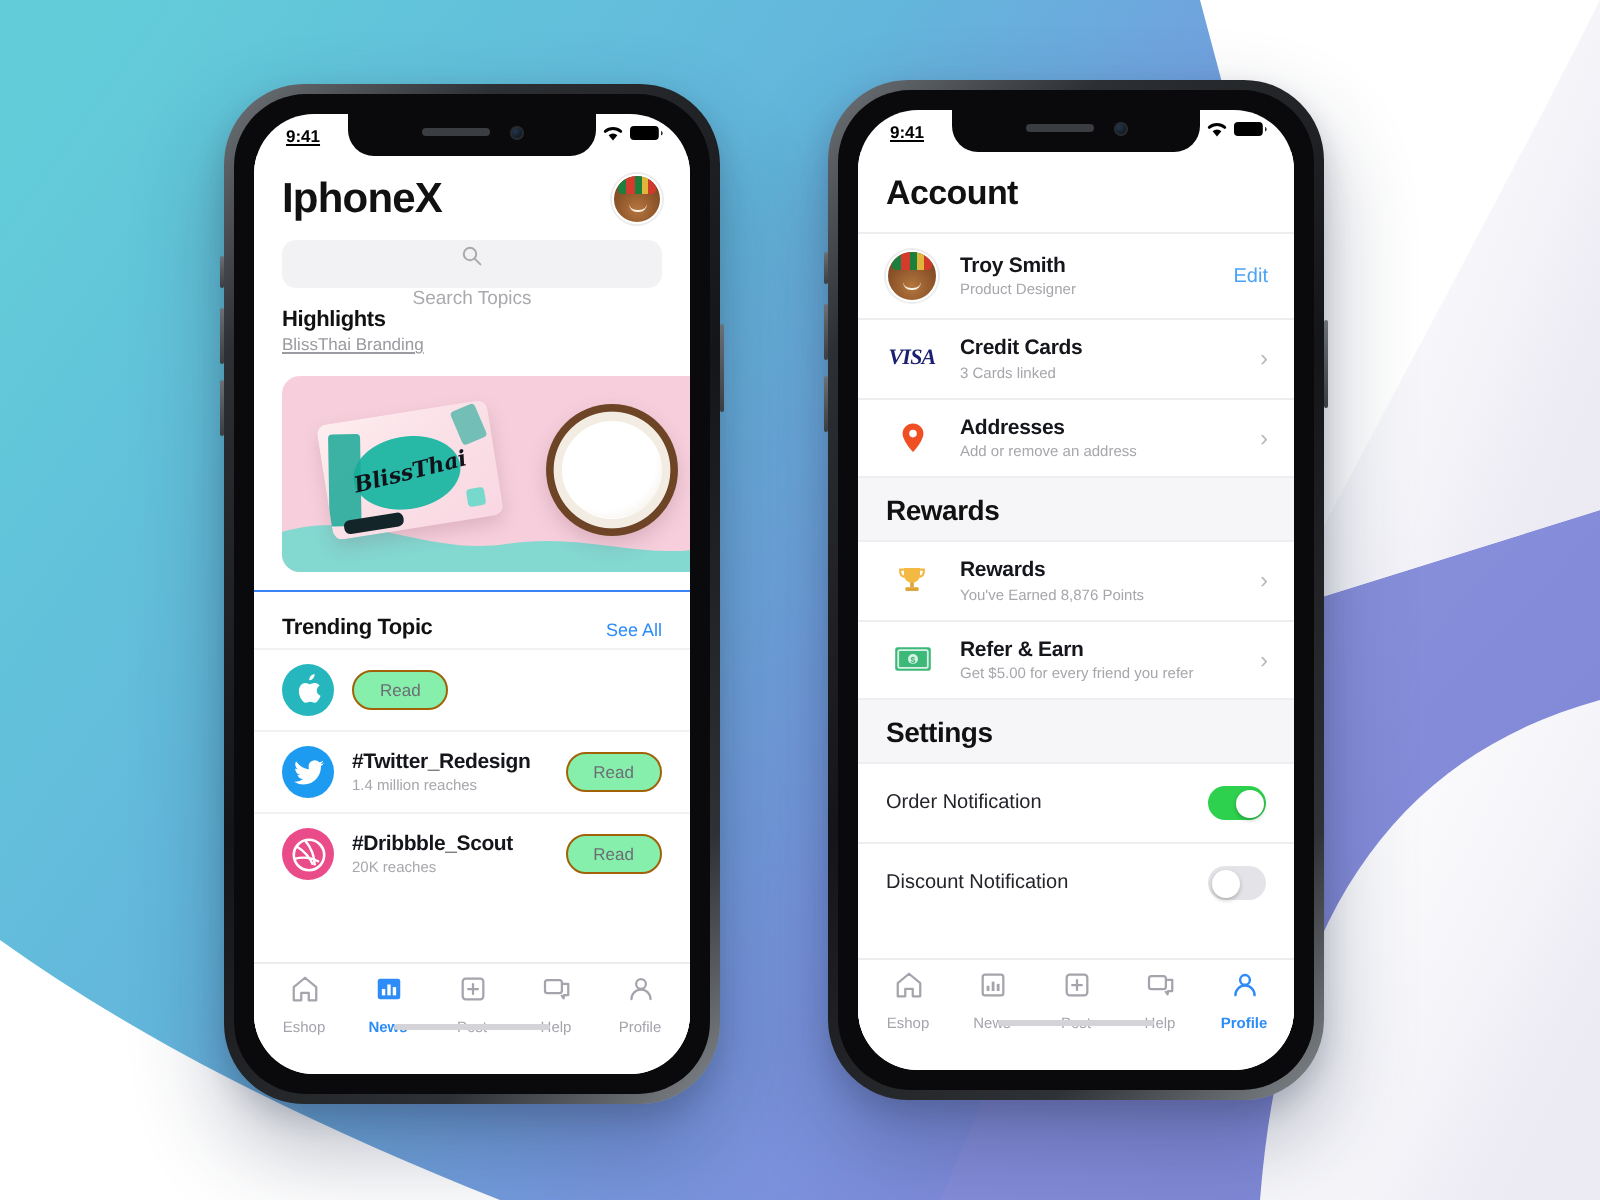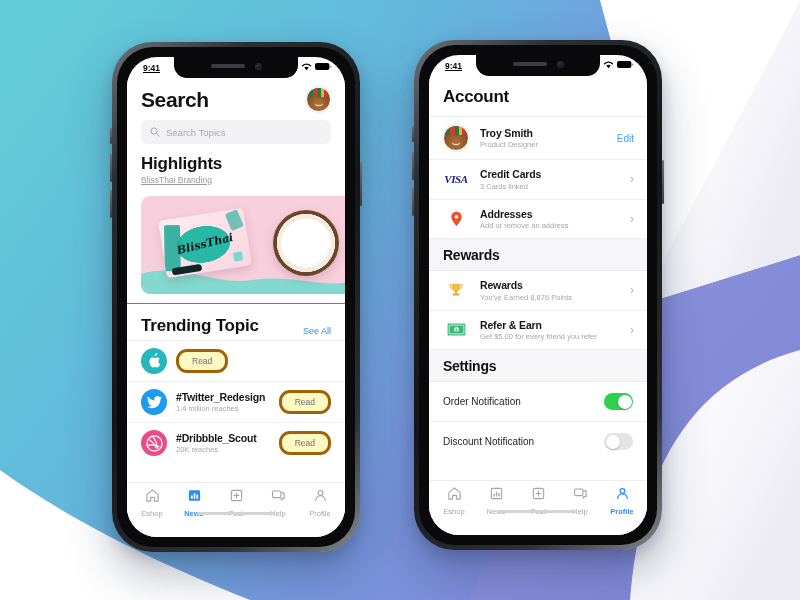--- a/index.html
+++ b/index.html
@@ -106,25 +106,25 @@
   }
   .avatar .smile {
     position: absolute; left: 50%; transform: translateX(-50%);
     bottom: 5px; width: 9px; height: 4px;
     border-bottom: 1.6px solid #f6f0e2; border-radius: 0 0 9px 9px;
   }
 
   .searchbar {
     margin: 2px 14px 0 14px;
     height: 24px; border-radius: 7px; background: #f2f2f4;
-    display: flex; align-items: center; gap: 6px; padding: 0 9px;
+    display: flex; align-items: center; gap: 6px; padding: 0 9px; flex-direction: column;
   }
   .searchbar .ph { font-size: 9.5px; color: #a9a9ae; }
 
-  .sec-title { font-size: 17px; font-weight: bold; color: #111; letter-spacing: -.2px; }
+  .sec-title { font-size: 11px; font-weight: bold; color: #111; letter-spacing: -.2px; }
   .sec-sub   { font-size: 8.5px; color: #9a9aa0; margin-top: 1px; text-decoration: underline; }
   .highlights-head { padding: 10px 14px 5px 14px; }
 
   .cards-row {
     display: flex; gap: 8px; padding-left: 14px; margin-top: 6px;
   }
   .hl-card {
     width: 212px; height: 98px; border-radius: 9px; flex: none; overflow: hidden;
     position: relative; background: #f7cfdc;
   }
@@ -174,22 +174,22 @@
   .trend-row:first-of-type { border-top: none; }
   .t-icon { width: 26px; height: 26px; border-radius: 50%; flex: none;
             display: flex; align-items: center; justify-content: center; }
   .t-icon.apple   { background: #25b7bd; }
   .t-icon.twitter { background: #1d9bf0; }
   .t-icon.dribbble{ background: #ea4c89; }
   .t-mid { flex: 1; min-width: 0; }
   .t-tag { font-size: 10.5px; font-weight: bold; color: #15161b; letter-spacing: -.2px; }
   .t-sub { font-size: 7.5px; color: #a6a6ac; margin-top: 1px; }
   .read-btn {
-    font-size: 8.5px; color: #6d6d74; border: 3px solid #a16207;
-    border-radius: 11px; padding: 4px 13px; background: #fef9c3; flex: none;
+    font-size: 8.5px; color: #6d6d74; border: 1px solid #a16207;
+    border-radius: 11px; padding: 4px 13px; background: #86efac; flex: none;
   }
 
   
   .acc-title { padding: 11px 14px 9px 14px; font-size: 17px; font-weight: bold; color: #111; letter-spacing: -.3px; }
   .acc-row {
     display: flex; align-items: center; gap: 10px;
     padding: 8px 13px; border-top: 1px solid #eeeef0; background: #fff;
   }
   .acc-ic { width: 28px; flex: none; display: flex; align-items: center; justify-content: center; }
   .acc-mid { flex: 1; min-width: 0; }
@@ -309,21 +309,21 @@
                 <rect x="0" y="1" width="14.4" height="7" rx="2" fill="#000"></rect>
                 <path d="M15.6 3.4 v2.4 a1.4 1.4 0 0 0 0-2.4Z" fill="#000"></path>
               </svg>
           </span>
         </span>
       </div>
 
       <div class="scr-body">
 
         <div class="browse-head">
-          <div class="page-title">Search</div>
+          <div class="page-title">IphoneX</div>
           <div class="avatar">
             <div class="hair"></div>
             <div class="smile"></div>
           </div>
         </div>
 
         <div class="searchbar">
           <span>
             <svg width="10" height="10" viewBox="0 0 10 10">
                 <circle cx="4" cy="4" r="3.1" stroke="#a9a9ae" stroke-width="1" fill="none"></circle>

